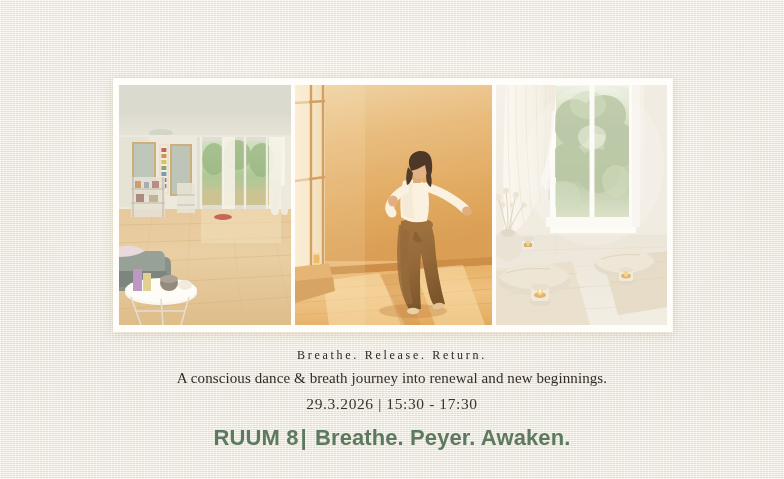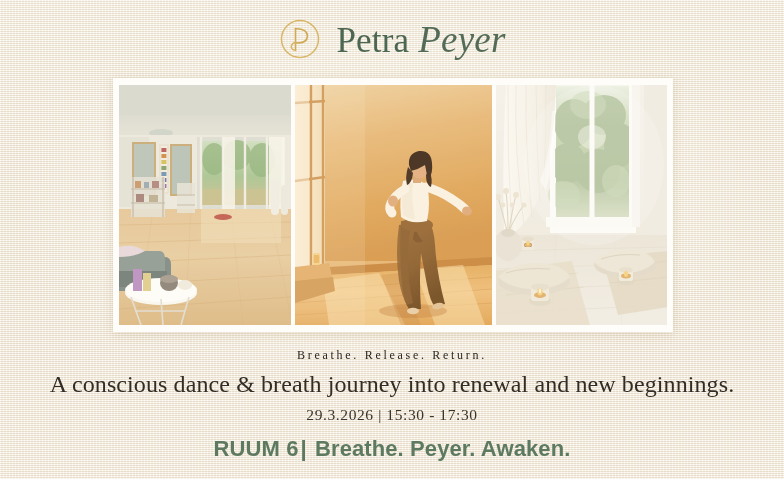--- a/index.html
+++ b/index.html
@@ -132,21 +132,21 @@
     font-family: "Liberation Serif", serif;
     font-size: 12px;
     font-weight: 400;
     letter-spacing: 2.7px;
     color: #2b2620;
     margin: 0;
     line-height: 1.25;
   }
   .subhead {
     font-family: "Liberation Serif", serif;
-    font-size: 24px;
+    font-size: 15px;
     font-weight: 400;
     letter-spacing: 0.1px;
     color: #332c24;
     margin: 6px 0 0 0;
     line-height: 1.25;
   }
   .datetime {
     font-family: "Liberation Serif", serif;
     font-size: 15.5px;
     font-weight: 400;
@@ -168,37 +168,20 @@
 </style>
 </head>
 <body>
 
 <div class="poster">
 
   <div class="linen-bg"></div>
   <div class="linen-soft"></div>
   <div class="glow"></div>
 
-  <div class="header">
-
-    <span class="logo-mark">
-      <svg viewBox="0 0 44 44" xmlns="http://www.w3.org/2000/svg">
-        <circle cx="22" cy="22" r="18.5" fill="none" stroke="#d9b769" stroke-width="1.5"></circle>
-        <path d="M17.5 11.5 L17.5 33.5" fill="none" stroke="#cfa955" stroke-width="1.6" stroke-linecap="round"></path>
-        <path d="M17.5 11.8 C25.5 11.5, 29.6 14.6, 29.4 19.1 C29.2 23.6, 25.2 26.2, 18.6 26.0" fill="none" stroke="#cfa955" stroke-width="1.6" stroke-linecap="round"></path>
-        <path d="M17.6 33.4 C14.2 33.0, 12.4 30.6, 13.6 28.2 C14.6 26.1, 17.0 25.2, 19.6 25.6" fill="none" stroke="#d6b264" stroke-width="1.4" stroke-linecap="round"></path>
-      </svg>
-    </span>
-
-    <span class="wordmark">
-      <span class="wm-first">Petra</span>
-      <span class="wm-second">Peyer</span>
-    </span>
-
-  </div>
 
   <div class="collage">
 
     <div class="photo p1">
       <svg viewBox="0 0 172 240" preserveAspectRatio="xMidYMid slice" xmlns="http://www.w3.org/2000/svg">
         <defs>
           <linearGradient id="p1floor" x1="0" y1="0" x2="0" y2="1">
             <stop offset="0%" stop-color="#e6c79a"></stop>
             <stop offset="40%" stop-color="#e8cda3"></stop>
             <stop offset="100%" stop-color="#dcb985"></stop>
@@ -575,17 +558,17 @@
       </svg>
     </div>
 
   </div>
 
   <div class="copy">
     <div class="headline">Breathe. Release. Return.</div>
     <div class="subhead">A conscious dance &amp; breath journey into renewal and new beginnings.</div>
     <div class="datetime">29.3.2026 | 15:30 - 17:30</div>
     <div class="venue">
-      <span>RUUM 6</span><span class="bar">|</span> <span>Breathe. Peyer. Awaken.</span>
+      <span>RUUM 8</span><span class="bar">|</span> <span>Breathe. Peyer. Awaken.</span>
     </div>
   </div>
 
 </div>
 
 </body></html>

